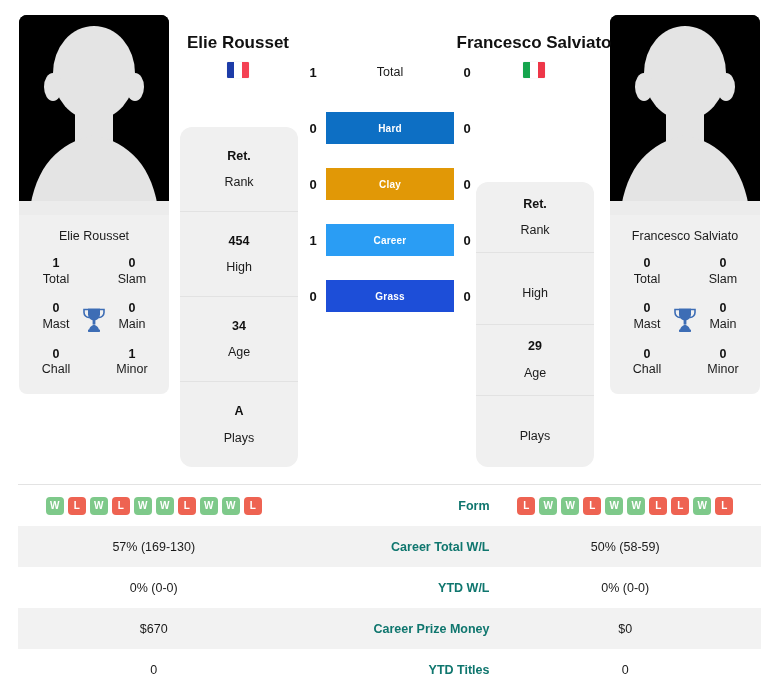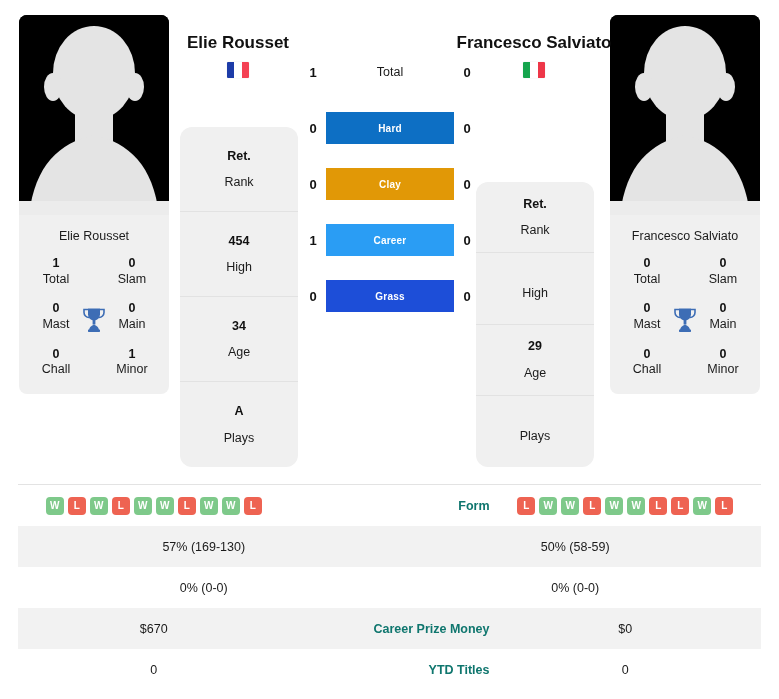--- a/index.html
+++ b/index.html
@@ -418,24 +418,26 @@
             <div class="badge W">W</div>
             <div class="badge L">L</div>
             <div class="badge L">L</div>
             <div class="badge W">W</div>
             <div class="badge L">L</div>
           </div>
       </div>
     </div>
     <div class="strow shade">
       <div class="st-side">57% (169-130)</div>
+      <div class="st-mid">Career Total W/L</div>
       <div class="st-side">50% (58-59)</div>
     </div>
     <div class="strow">
       <div class="st-side">0% (0-0)</div>
+      <div class="st-mid">YTD W/L</div>
       <div class="st-side">0% (0-0)</div>
     </div>
     <div class="strow shade">
       <div class="st-side">$670</div>
       <div class="st-mid">Career Prize Money</div>
       <div class="st-side">$0</div>
     </div>
     <div class="strow">
       <div class="st-side">0</div>
       <div class="st-mid">YTD Titles</div>

